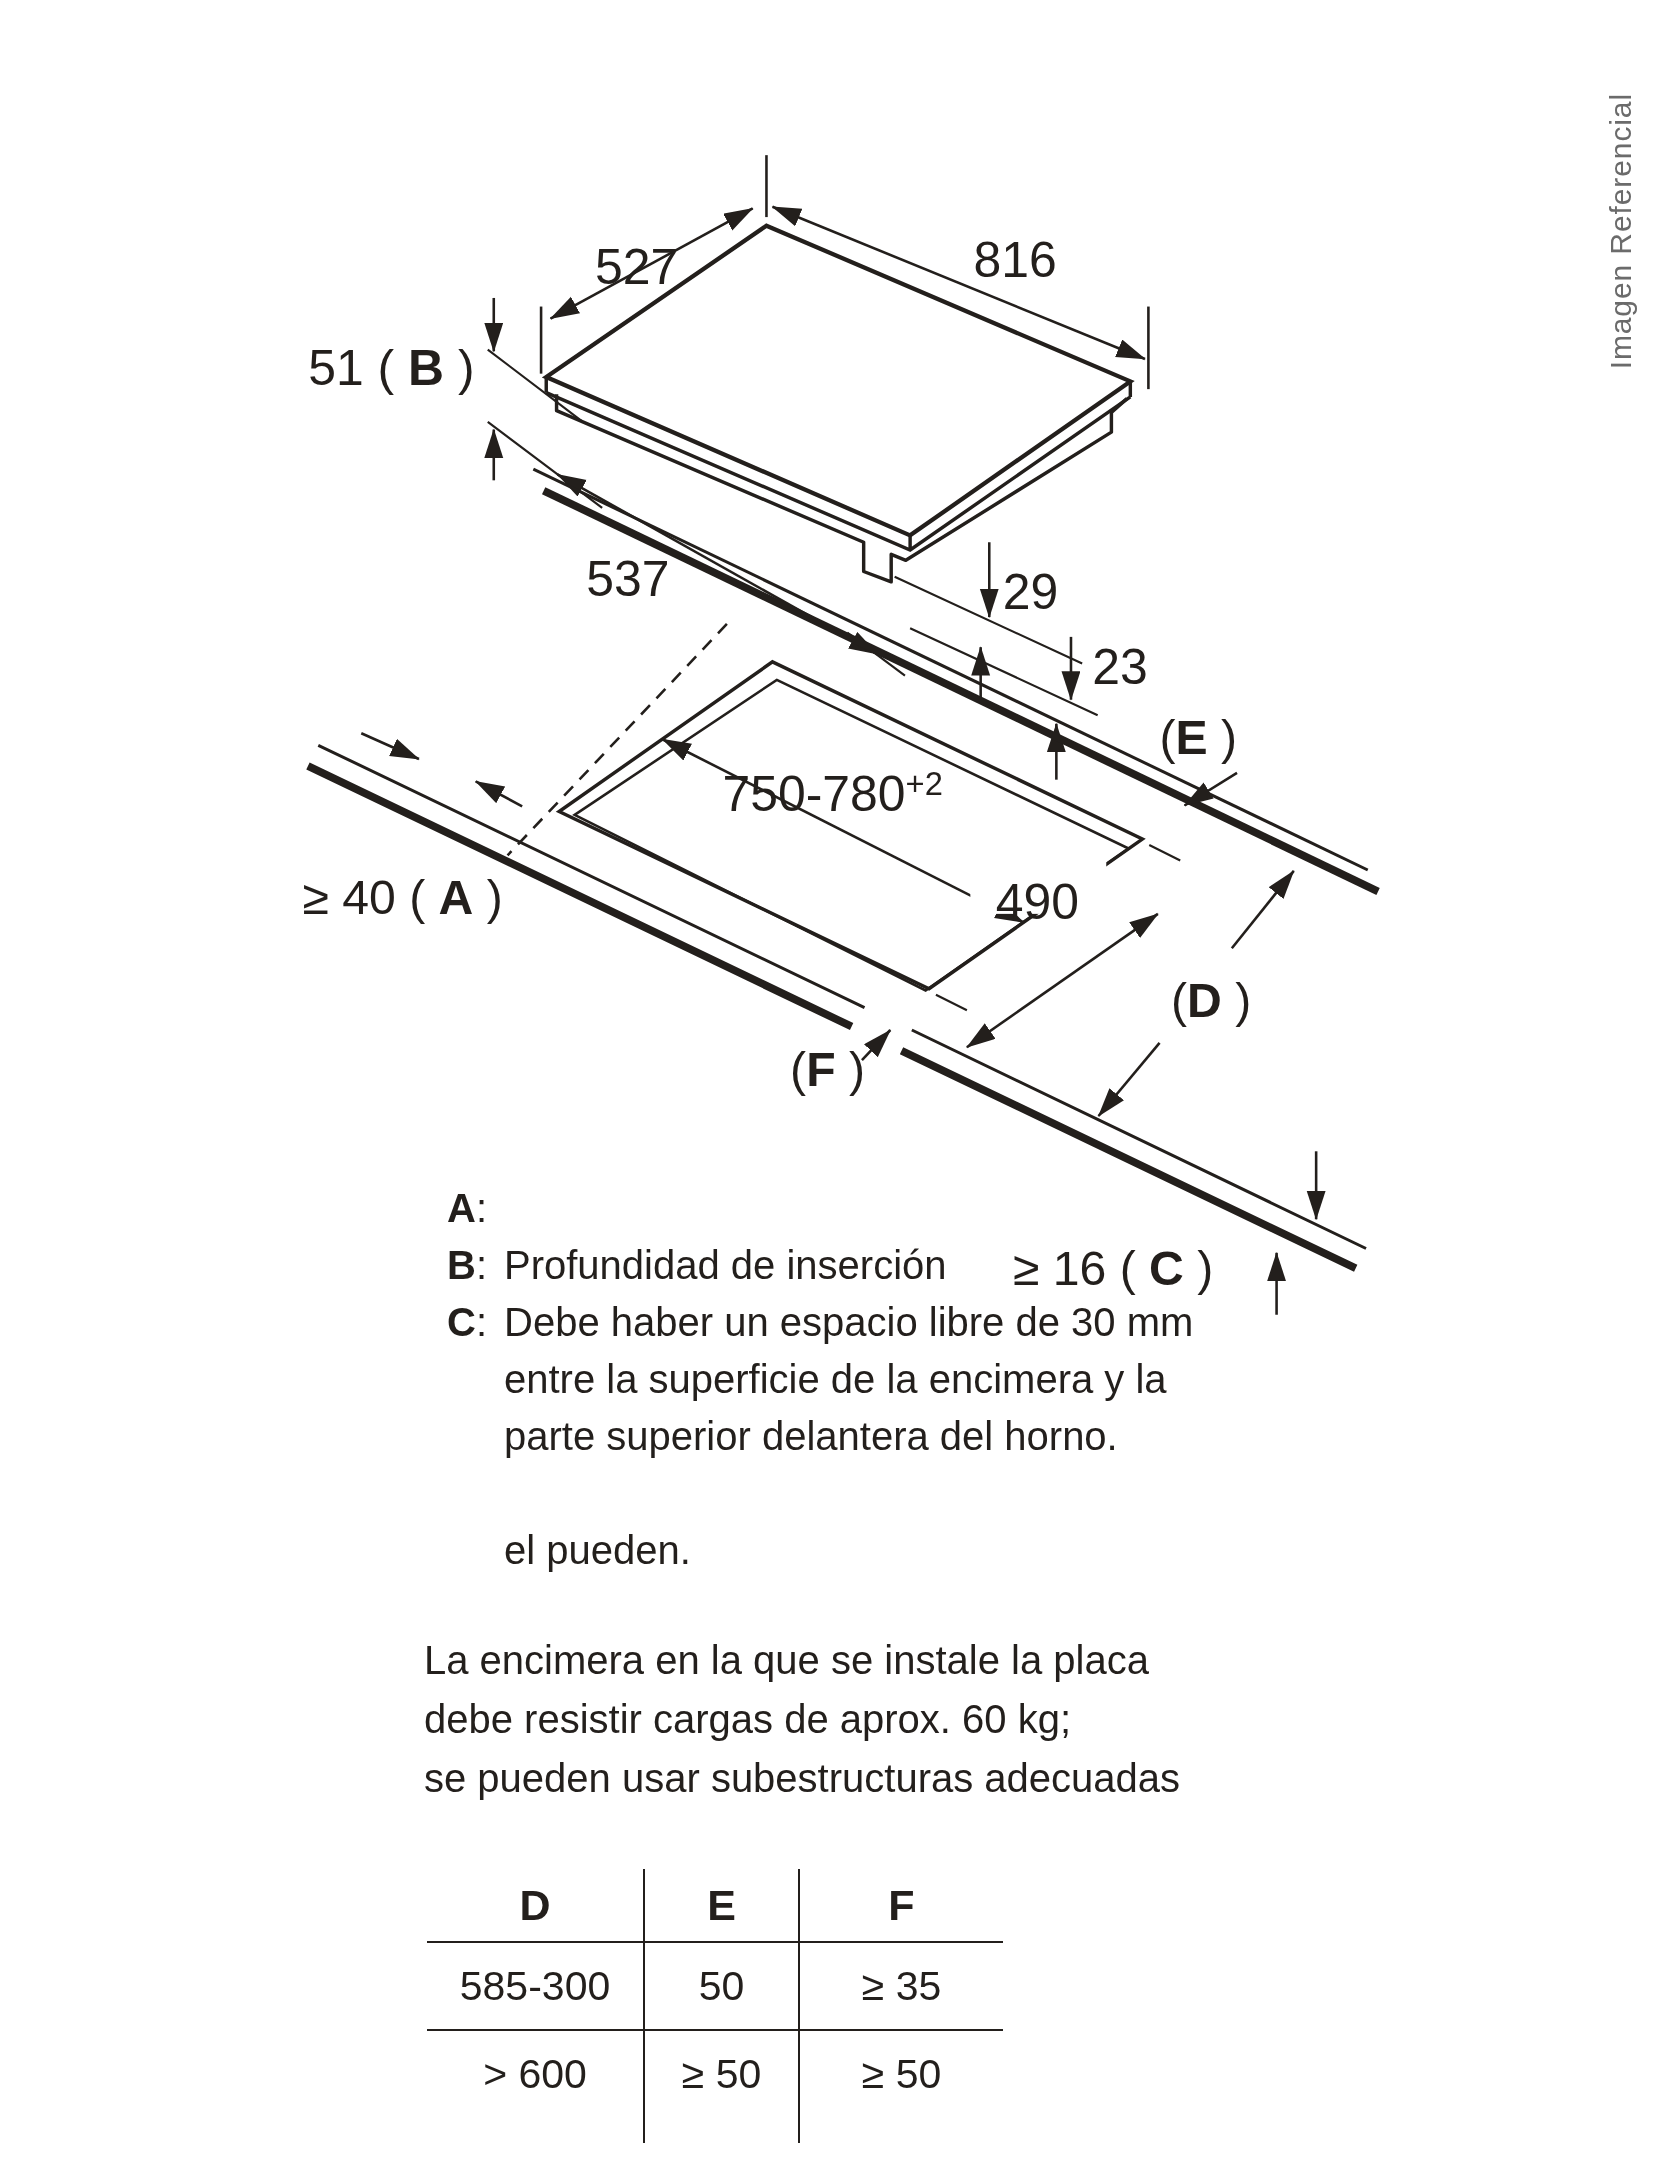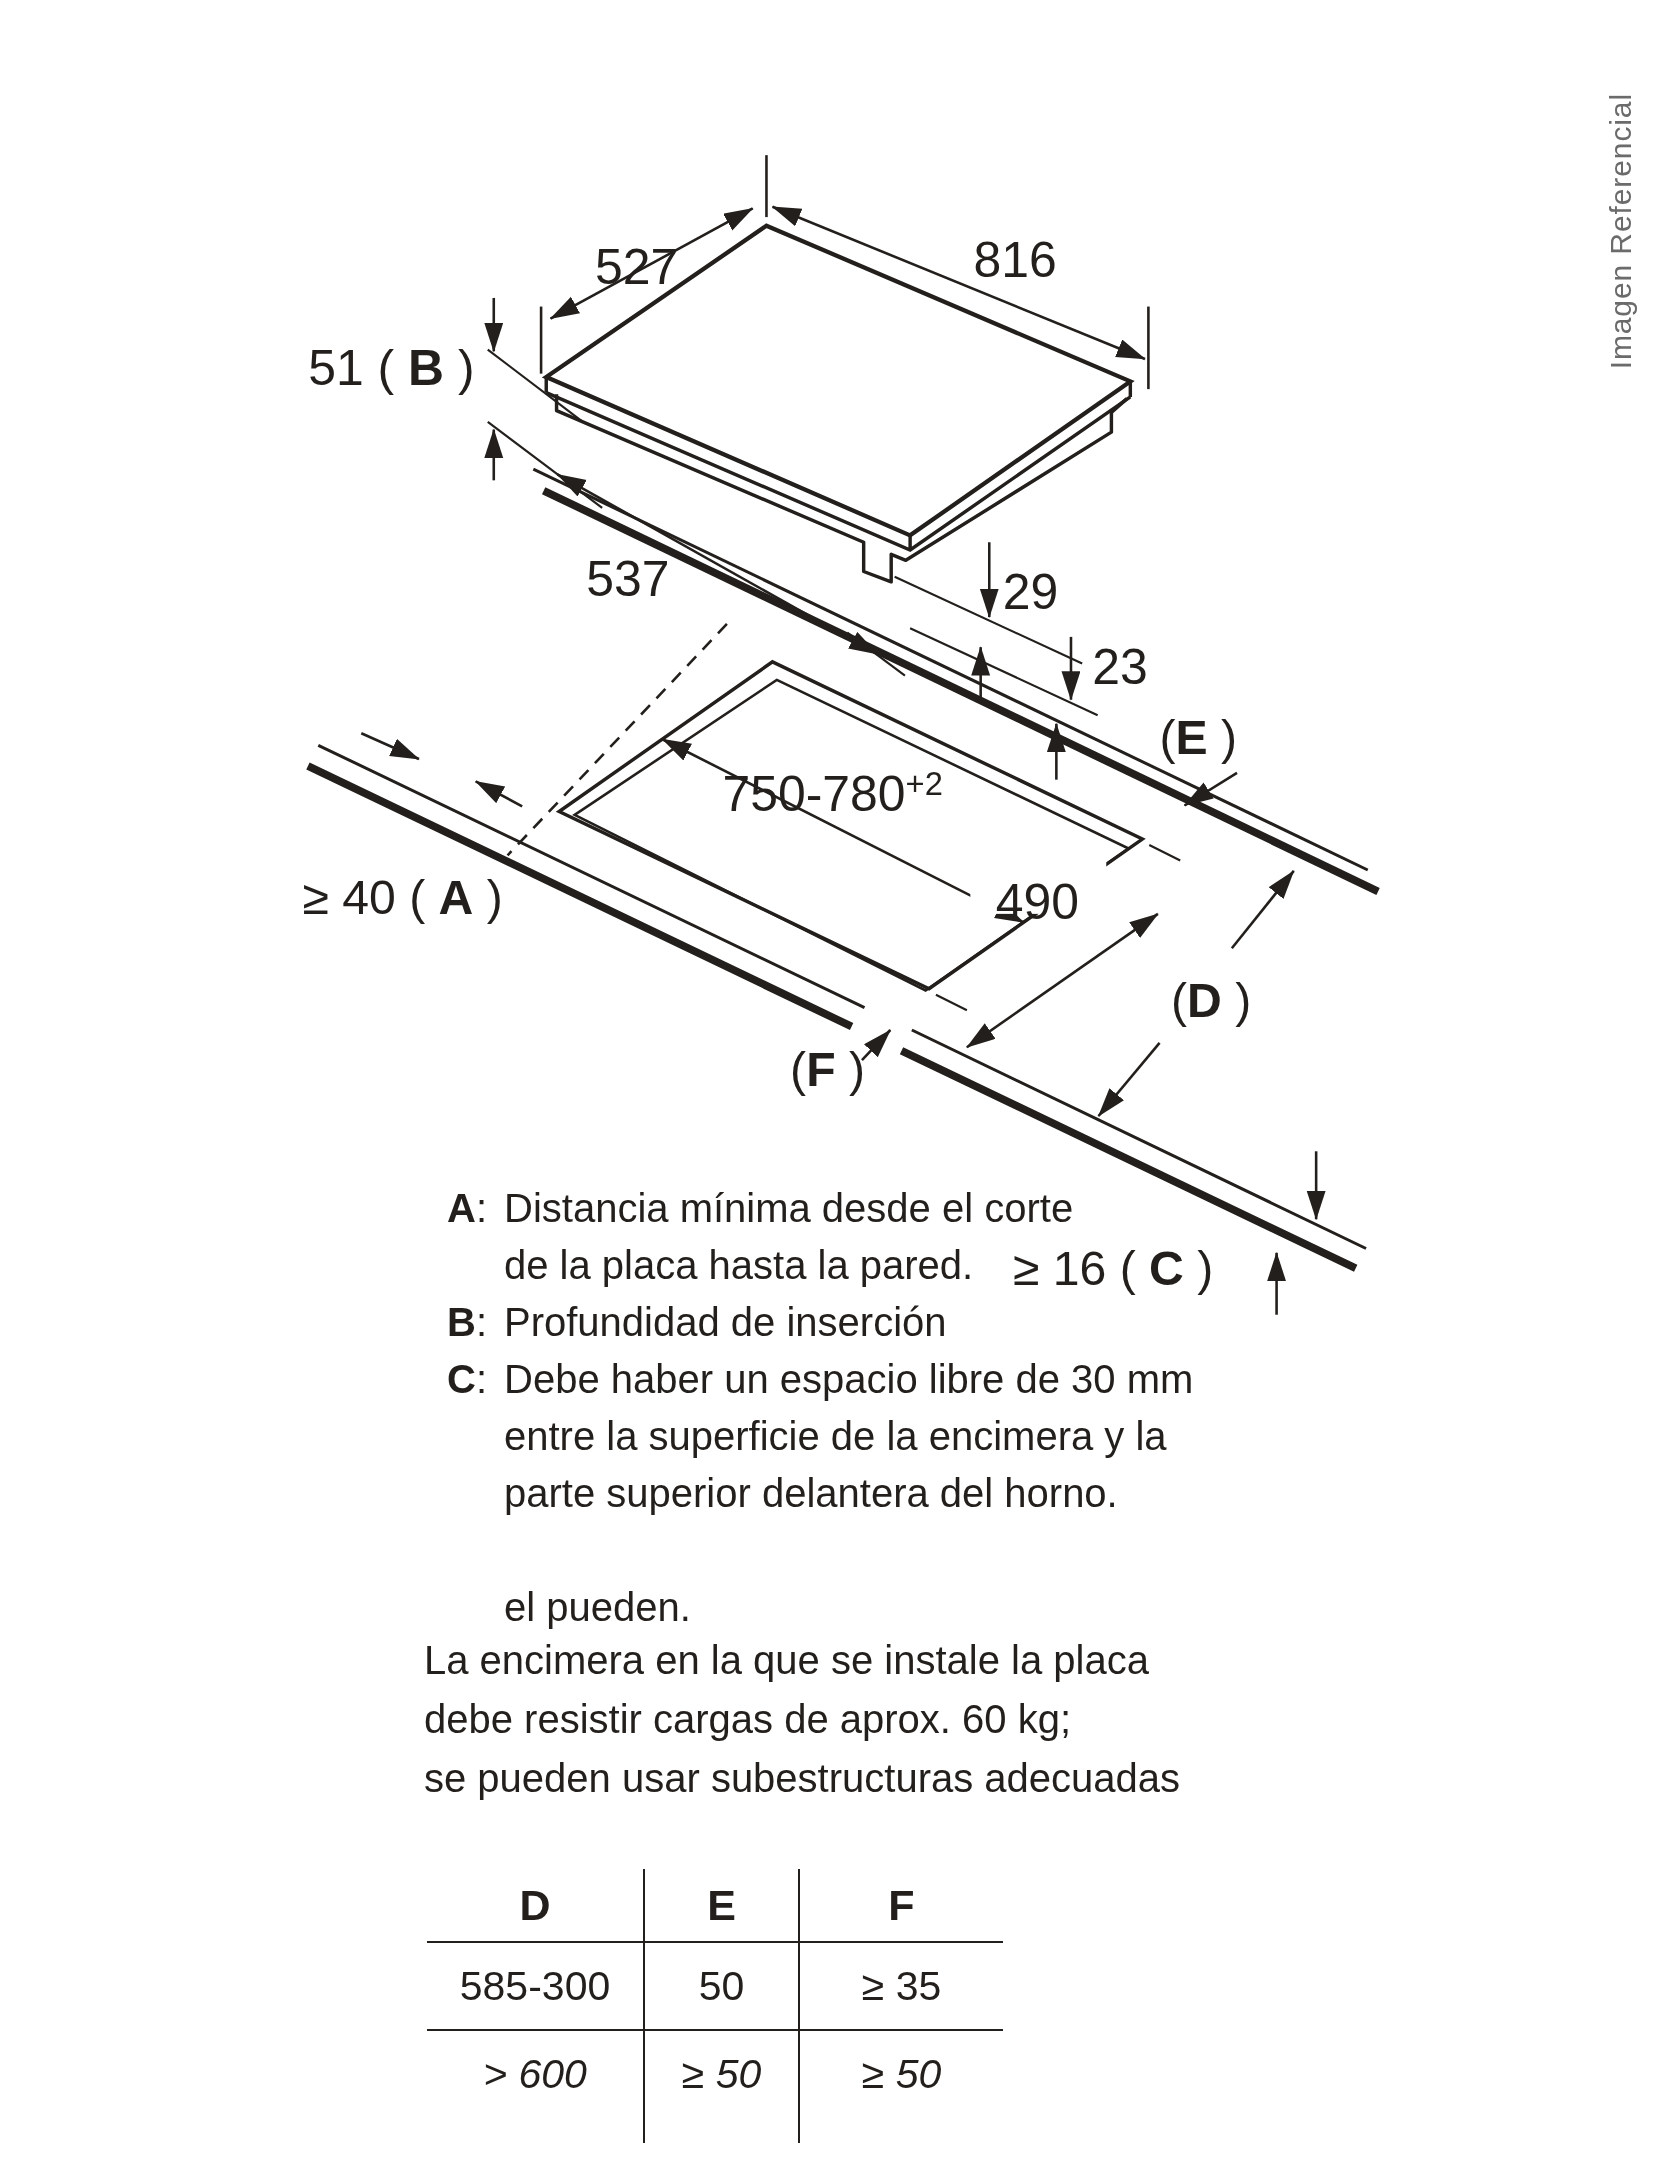--- a/index.html
+++ b/index.html
@@ -24,21 +24,21 @@
   .legend .key{width:57px;flex:0 0 57px;font-weight:bold;}
   .legend .key em{font-style:normal;font-weight:normal;}
   .para{position:absolute;left:424px;top:1631px;font-size:40px;line-height:59px;}
   .tbl{
     position:absolute;left:427px;top:1869px;display:grid;
     grid-template-columns:216px 155px 205px;font-size:41px;
   }
   .tbl .c{display:flex;align-items:center;justify-content:center;}
   .tbl .hd{height:72px;font-weight:bold;font-size:43px;border-bottom:2.6px solid #231f1c;}
   .tbl .r1{height:86px;border-bottom:2.6px solid #231f1c;}
-  .tbl .r2{height:86px;font-style:italic;}
+  .tbl .r2{height:86px;}
   .tbl .sp{height:26px;}
   .tbl .vl{border-left:2.6px solid #231f1c;}
 </style>
 </head>
 <body>
 
 <div class="stage">
 
 <svg class="diagram" width="1674" height="2177" viewBox="0 0 1946 2530">
   <defs>
@@ -120,24 +120,20 @@
 
     <text class="dimlbl" x="1294" y="1494" text-anchor="middle"><tspan>≥ 16 ( </tspan><tspan class="b">C</tspan><tspan> )</tspan></text>
     <path class="ink" stroke-width="3" marker-end="url(#ah)" d="M1530,1338 L1530,1417"></path>
     <path class="ink" stroke-width="3" marker-end="url(#ah)" d="M1484,1528 L1484,1456"></path>
   </g>
 </svg>
 
 <div class="legend">
   <div class="row">
     <span class="key"><span>A</span><em>:</em></span>
-    <span>
-      <span>Distancia mínima desde el corte</span><br>
-      <span>de la placa hasta la pared.</span>
-    </span>
   </div>
   <div class="row">
     <span class="key"><span>B</span><em>:</em></span>
     <span>
       <span>Profundidad de inserción</span>
     </span>
   </div>
   <div class="row">
     <span class="key"><span>C</span><em>:</em></span>
     <span>

